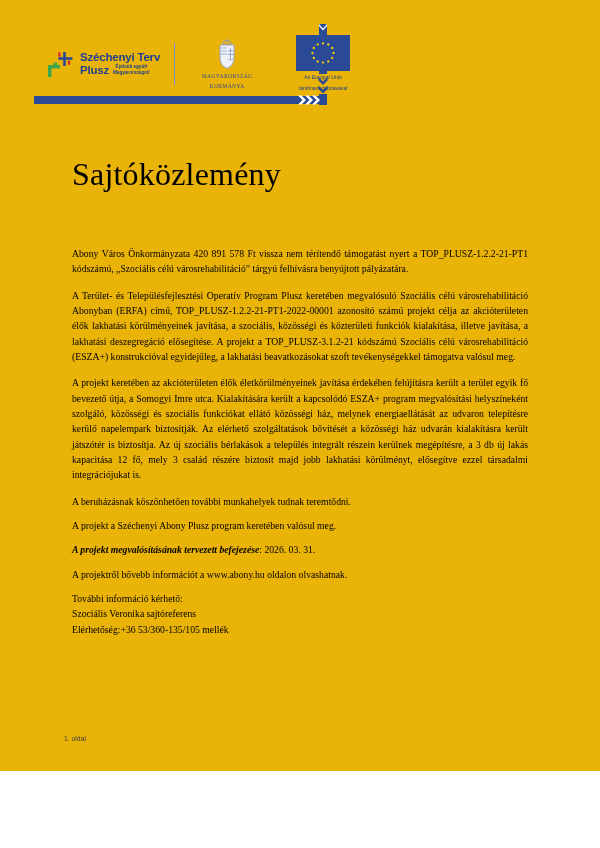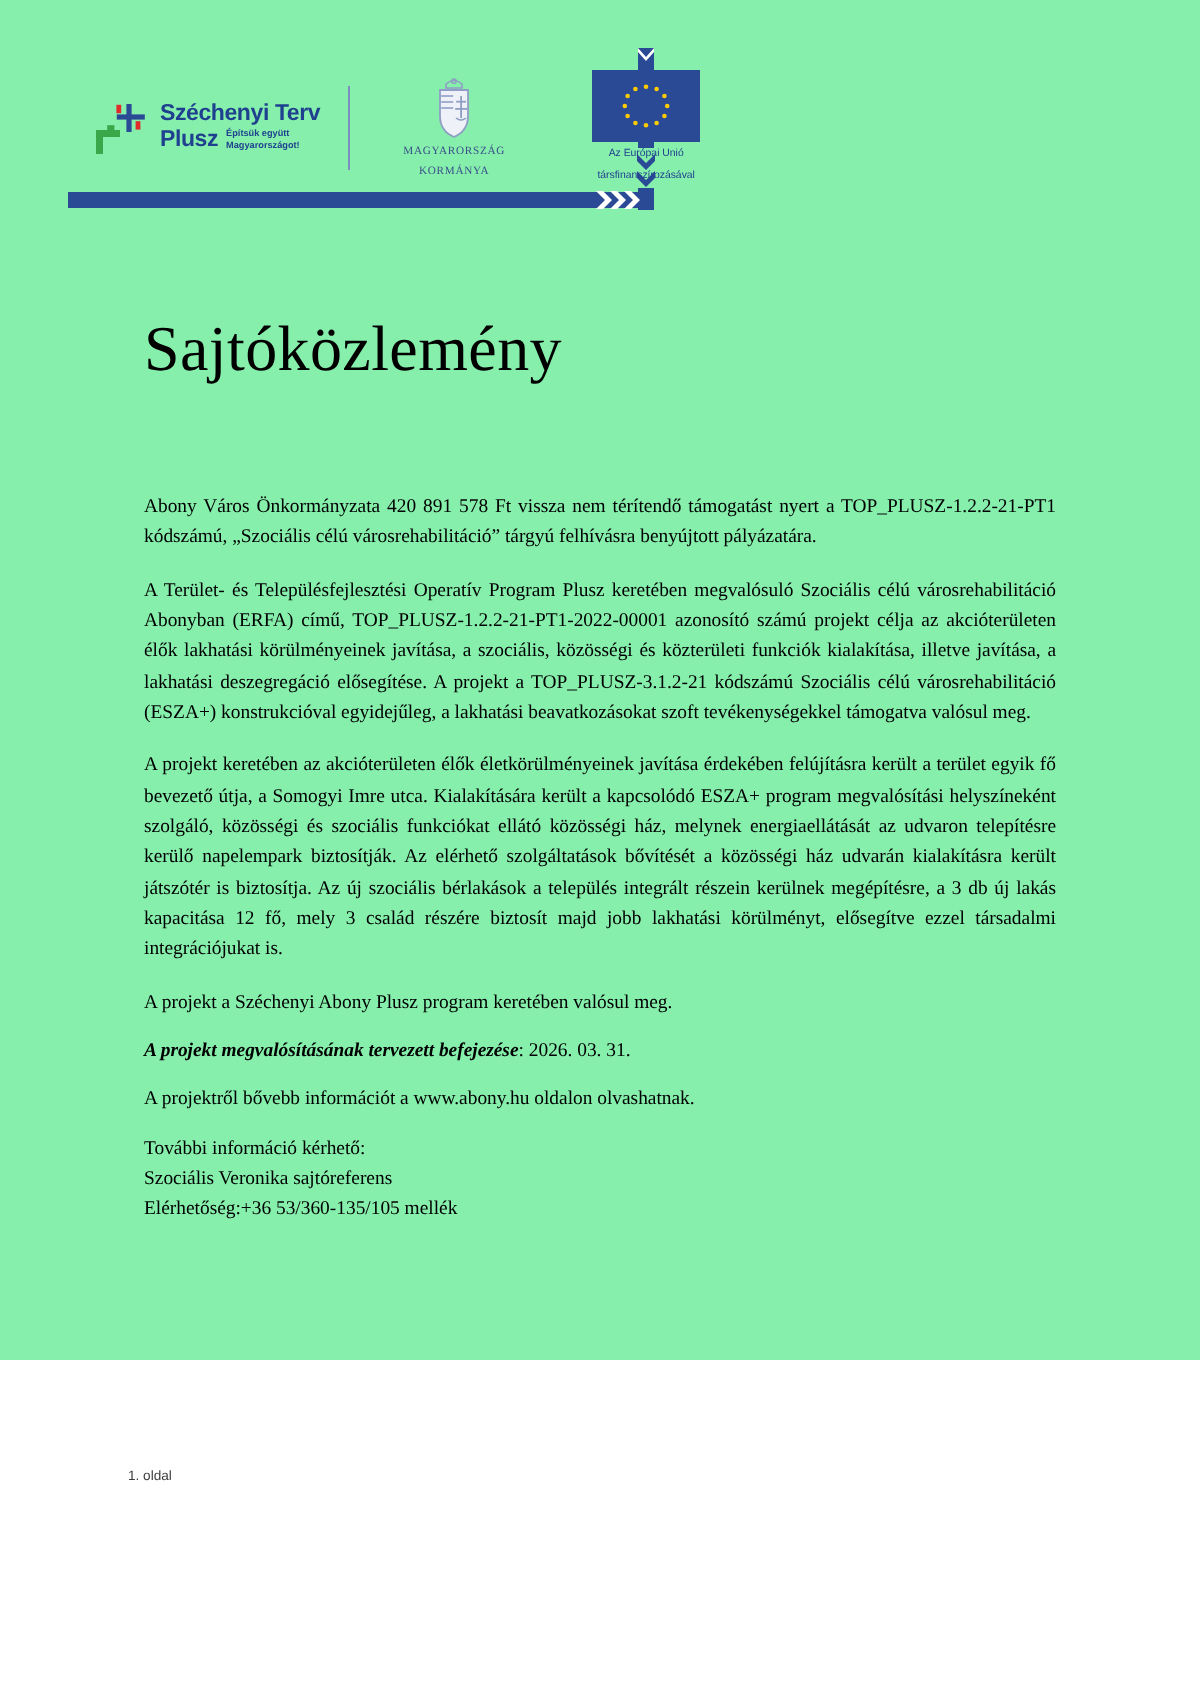--- a/index.html
+++ b/index.html
@@ -11,23 +11,23 @@
     width: 600px;
     height: 848px;
     font-family: "Liberation Serif", "DejaVu Serif", serif;
     color: #000000;
     position: relative;
     overflow: hidden;
   }
 
   .page {
     width: 600px;
-    height: 680px;
+    height: 771px;
     position: relative;
-    background: #86efac;
+    background: #eab308;
   }
 
   
   .header {
     position: absolute;
     left: 0;
     top: 0;
     width: 600px;
     height: 118px;
   }
@@ -62,20 +62,21 @@
     font-weight: bold;
     font-size: 11.5px;
     color: #1f3f8f;
     letter-spacing: -0.2px;
     white-space: nowrap;
   }
   .szt-l2row {
     display: flex;
     align-items: flex-end;
     margin-top: 1px;
+    text-align: center;
   }
   .szt-l2 {
     font-family: "Liberation Sans", sans-serif;
     font-weight: bold;
     font-size: 11.5px;
     color: #1f3f8f;
     letter-spacing: -0.2px;
     white-space: nowrap;
   }
   .szt-tag {
@@ -328,20 +329,21 @@
   </div>
 
   <div class="body-area">
 
     <p class="para">Abony Város Önkormányzata 420 891 578 Ft vissza nem térítendő támogatást nyert a TOP_PLUSZ-1.2.2-21-PT1 kódszámú, „Szociális célú városrehabilitáció” tárgyú felhívásra benyújtott pályázatára.</p>
 
     <p class="para">A Terület- és Településfejlesztési Operatív Program Plusz keretében megvalósuló Szociális célú városrehabilitáció Abonyban (ERFA) című, TOP_PLUSZ-1.2.2-21-PT1-2022-00001 azonosító számú projekt célja az akcióterületen élők lakhatási körülményeinek javítása, a szociális, közösségi és közterületi funkciók kialakítása, illetve javítása, a lakhatási deszegregáció elősegítése. A projekt a TOP_PLUSZ-3.1.2-21 kódszámú Szociális célú városrehabilitáció (ESZA+) konstrukcióval egyidejűleg, a lakhatási beavatkozásokat szoft tevékenységekkel támogatva valósul meg.</p>
 
     <p class="para">A projekt keretében az akcióterületen élők életkörülményeinek javítása érdekében felújításra került a terület egyik fő bevezető útja, a Somogyi Imre utca. Kialakítására került a kapcsolódó ESZA+ program megvalósítási helyszíneként szolgáló, közösségi és szociális funkciókat ellátó közösségi ház, melynek energiaellátását az udvaron telepítésre kerülő napelempark biztosítják. Az elérhető szolgáltatások bővítését a közösségi ház udvarán kialakításra került játszótér is biztosítja. Az új szociális bérlakások a település integrált részein kerülnek megépítésre, a 3 db új lakás kapacitása 12 fő, mely 3 család részére biztosít majd jobb lakhatási körülményt, elősegítve ezzel társadalmi integrációjukat is.</p>
 
+    <p class="para tight">A beruházásnak köszönhetően további munkahelyek tudnak teremtődni.</p>
 
     <p class="para tight">A projekt a Széchenyi Abony Plusz program keretében valósul meg.</p>
 
     <p class="para tight"><b>A projekt megvalósításának tervezett befejezése</b><span>: 2026. 03. 31.</span></p>
 
     <p class="para tight">A projektről bővebb információt a www.abony.hu oldalon olvashatnak.</p>
 
     <div class="contact-block">
       <p class="contact">További információ kérhető:</p>
       <p class="contact">Szociális Veronika sajtóreferens</p>

